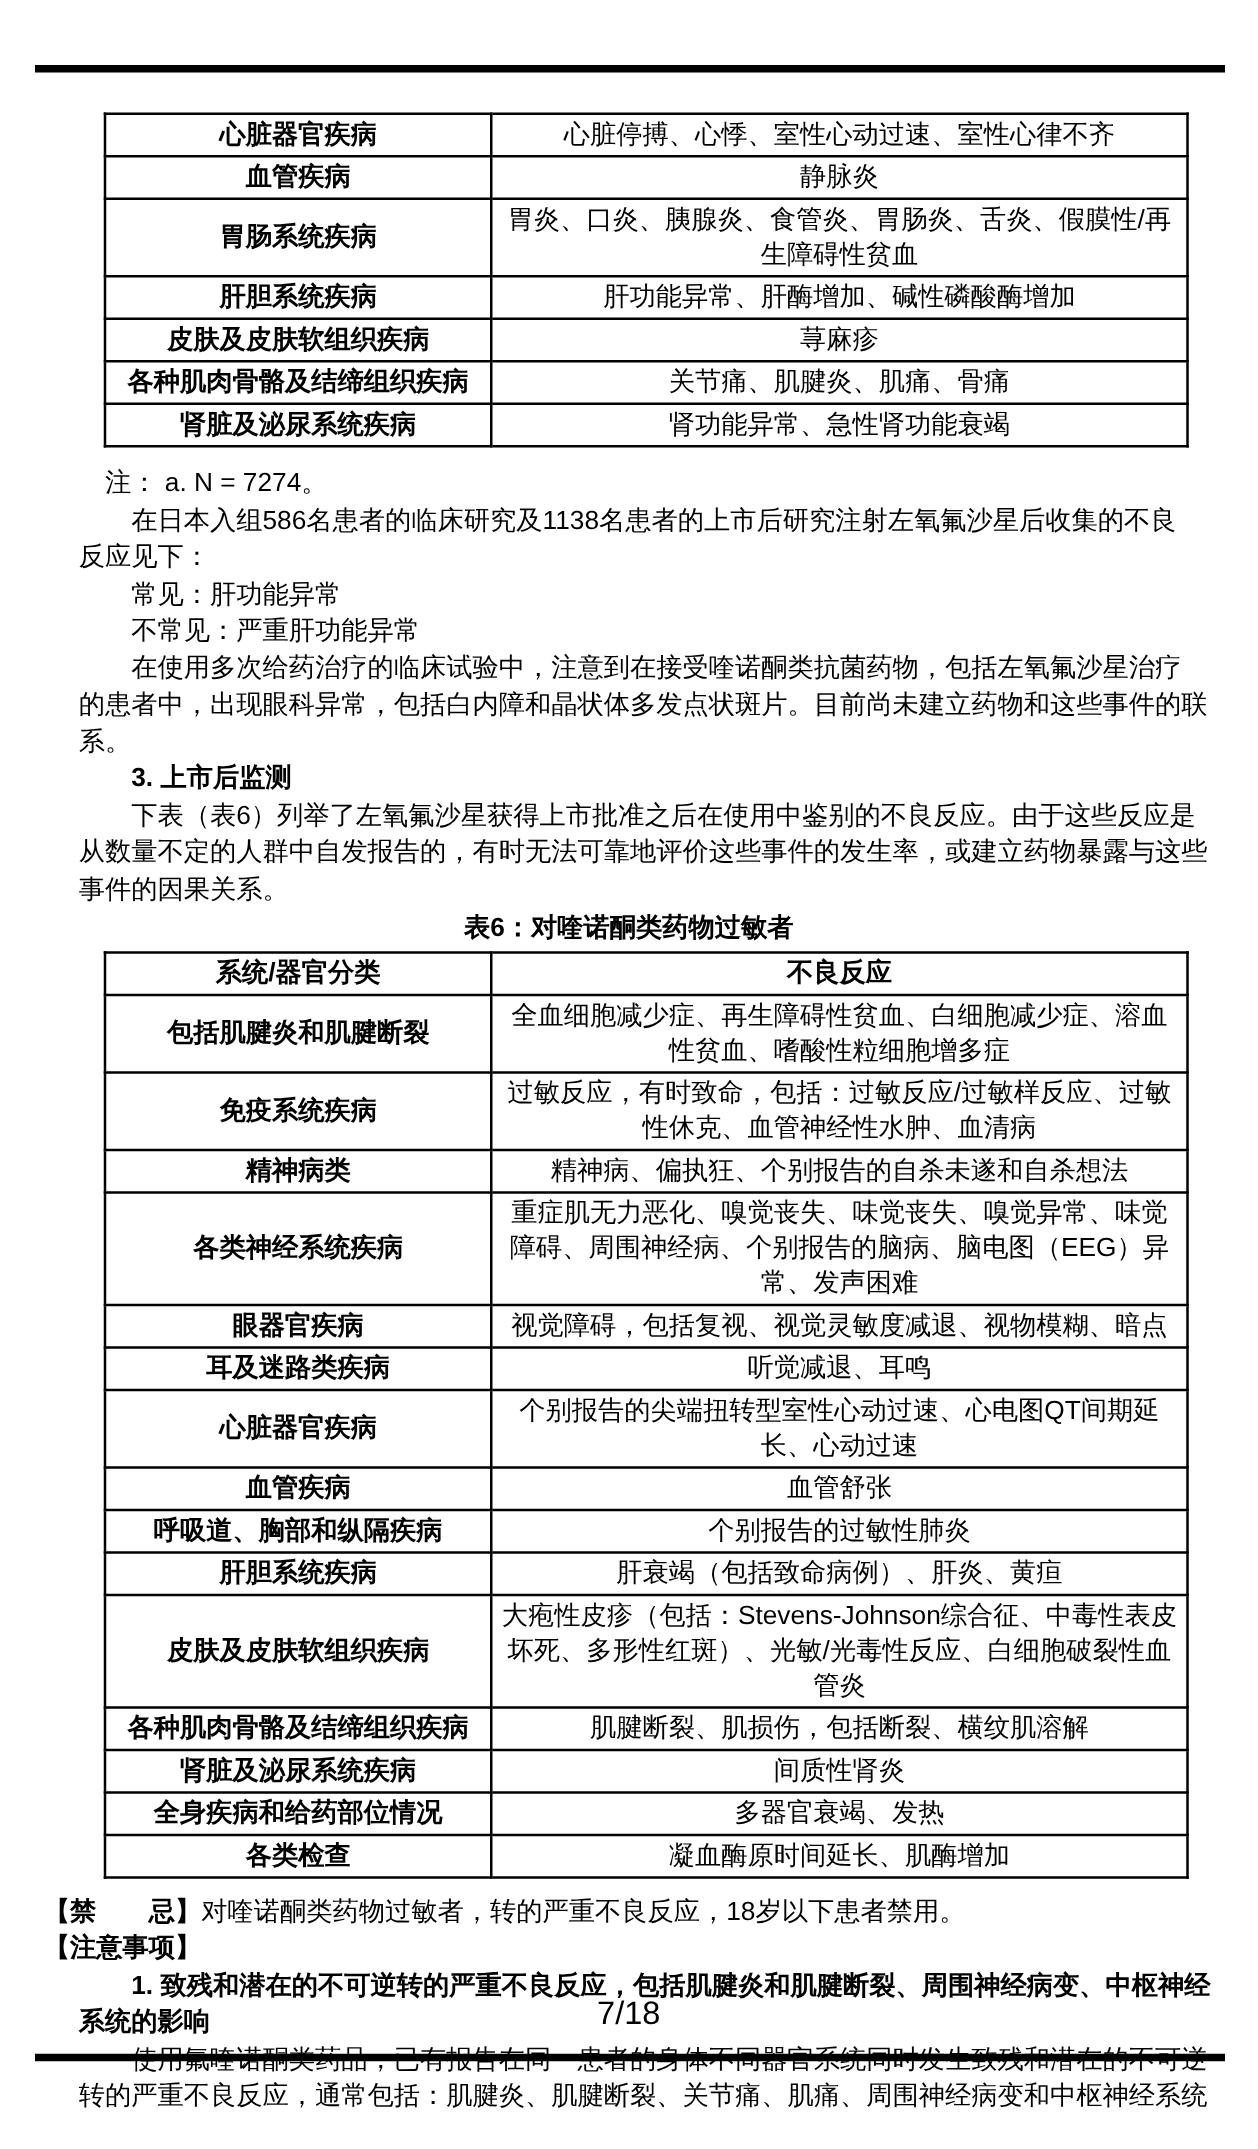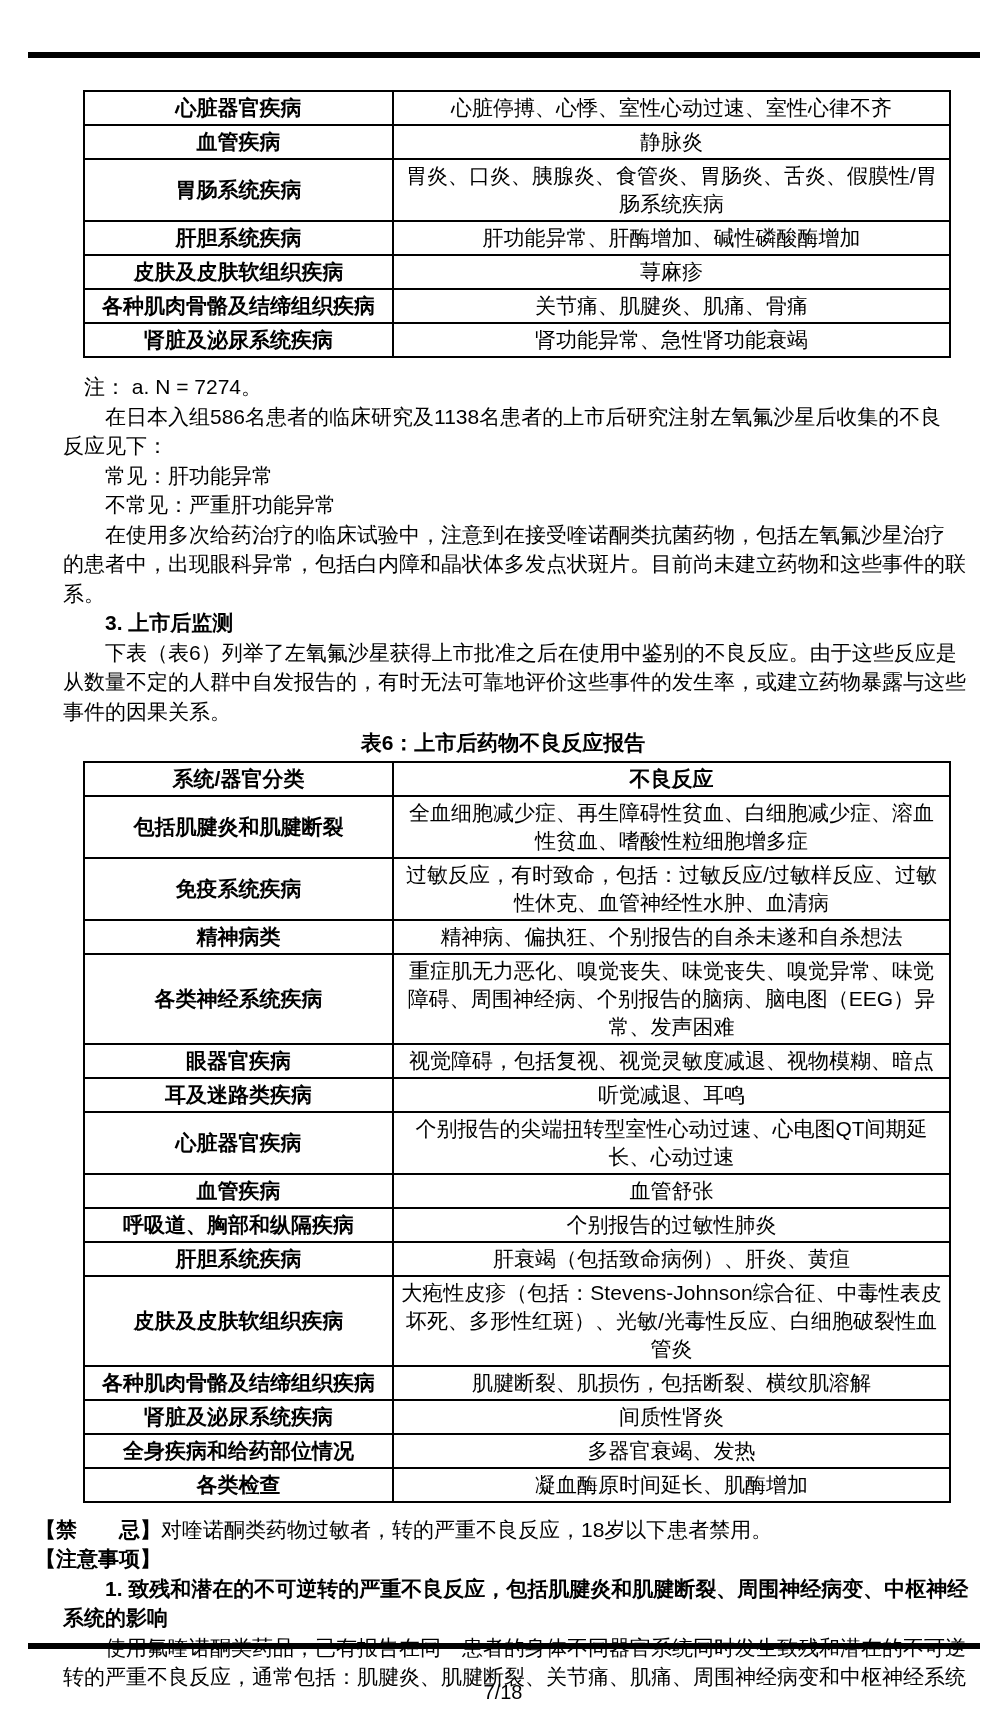--- a/index.html
+++ b/index.html
@@ -63,25 +63,25 @@
   .bottom-block {
     margin-top: 12px;
     font-size: 21px;
     line-height: 29.5px;
   }
   .bottom-block .line { white-space: nowrap; }
   .hang-line { margin-left: 0; }
   .indented { margin-left: 28px; }
   .page-num {
     position: absolute;
-    top: 1680px;
+    top: 1598px;
     left: 0;
     width: 100%;
     text-align: center;
-    font-size: 20px;
+    font-size: 26px;
     line-height: 24px;
   }
 </style>
 </head>
 <body>
 
 <div class="page">
 
   <div class="rule rule-top"></div>
 
@@ -96,21 +96,21 @@
           <tr>
             <td class="cat">心脏器官疾病</td>
             <td class="val">心脏停搏、心悸、室性心动过速、室性心律不齐</td>
           </tr>
           <tr>
             <td class="cat">血管疾病</td>
             <td class="val">静脉炎</td>
           </tr>
           <tr>
             <td class="cat">胃肠系统疾病</td>
-            <td class="val">胃炎、口炎、胰腺炎、食管炎、胃肠炎、舌炎、假膜性/胃肠系统疾病</td>
+            <td class="val">胃炎、口炎、胰腺炎、食管炎、胃肠炎、舌炎、假膜性/再生障碍性贫血</td>
           </tr>
           <tr>
             <td class="cat">肝胆系统疾病</td>
             <td class="val">肝功能异常、肝酶增加、碱性磷酸酶增加</td>
           </tr>
           <tr>
             <td class="cat">皮肤及皮肤软组织疾病</td>
             <td class="val">荨麻疹</td>
           </tr>
           <tr>
@@ -132,21 +132,21 @@
         <div class="line">　　不常见：严重肝功能异常</div>
         <div class="line">　　在使用多次给药治疗的临床试验中，注意到在接受喹诺酮类抗菌药物，包括左氧氟沙星治疗</div>
         <div class="line">的患者中，出现眼科异常，包括白内障和晶状体多发点状斑片。目前尚未建立药物和这些事件的联</div>
         <div class="line">系。</div>
         <div class="line bold">　　3. 上市后监测</div>
         <div class="line">　　下表（表6）列举了左氧氟沙星获得上市批准之后在使用中鉴别的不良反应。由于这些反应是</div>
         <div class="line">从数量不定的人群中自发报告的，有时无法可靠地评价这些事件的发生率，或建立药物暴露与这些</div>
         <div class="line">事件的因果关系。</div>
       </div>
 
-    <div class="table-title">表6：上市后药物不良反应报告</div>
+    <div class="table-title">表6：对喹诺酮类药物过敏者</div>
 
     <table class="data table6">
       <colgroup>
           <col style="width:309px">
           <col>
         </colgroup>
       <thead>
         <tr>
           <th>系统/器官分类</th>
           <th>不良反应</th>

